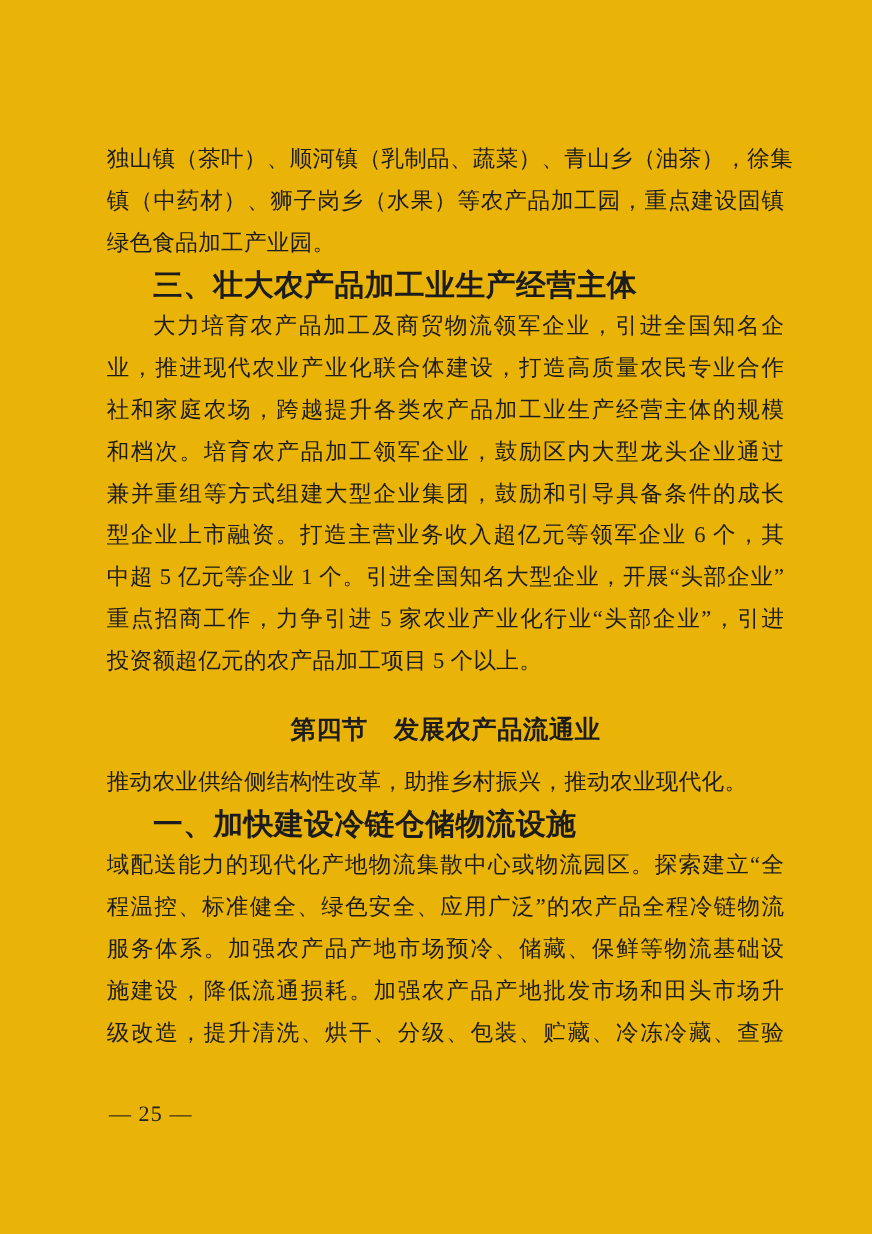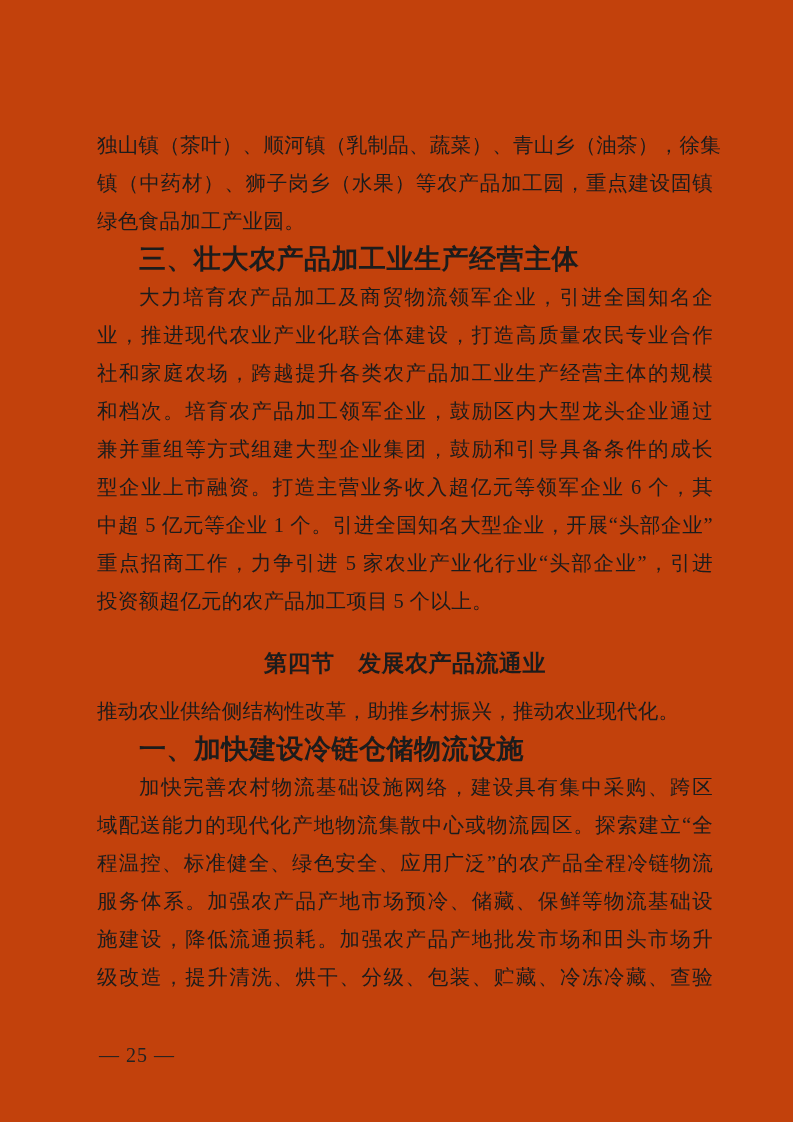--- a/index.html
+++ b/index.html
@@ -6,21 +6,21 @@
   html, body {
     width: 793px;
     height: 1122px;
     background: #ffffff;
     font-family: "Liberation Serif", "DejaVu Serif", serif;
   }
   .page {
     position: relative;
     width: 793px;
     height: 1122px;
-    background: #c2410c;
+    background: #eab308;
     color: #1c1c1c;
     overflow: hidden;
   }
   .text-block {
     position: absolute;
     left: 97px;
     top: 126px;
     width: 616px;
     font-size: 20.5px;
     line-height: 38px;
@@ -52,21 +52,21 @@
     font-size: 23px;
     line-height: 38px;
     margin-top: 25px;
     margin-bottom: 9px;
     white-space: nowrap;
     letter-spacing: 0.5px;
   }
   .page-number {
     position: absolute;
     left: 99px;
-    top: 1042px;
+    top: 1000px;
     font-size: 20px;
     line-height: 26px;
     color: #222222;
     letter-spacing: 1px;
   }
 </style>
 </head>
 <body>
 
 <div class="page">
@@ -95,21 +95,20 @@
 
     <div class="section-heading">第四节　发展农产品流通业</div>
 
     <div>
       <div class="line end">推动农业供给侧结构性改革，助推乡村振兴，推动农业现代化。</div>
     </div>
 
     <div class="sub-heading">一、加快建设冷链仓储物流设施</div>
 
     <div>
-      <div class="line first">加快完善农村物流基础设施网络，建设具有集中采购、跨区</div>
       <div class="line">域配送能力的现代化产地物流集散中心或物流园区。探索建立“全</div>
       <div class="line">程温控、标准健全、绿色安全、应用广泛”的农产品全程冷链物流</div>
       <div class="line">服务体系。加强农产品产地市场预冷、储藏、保鲜等物流基础设</div>
       <div class="line">施建设，降低流通损耗。加强农产品产地批发市场和田头市场升</div>
       <div class="line">级改造，提升清洗、烘干、分级、包装、贮藏、冷冻冷藏、查验</div>
     </div>
 
   </div>
 
   <div class="page-number">— 25 —</div>

